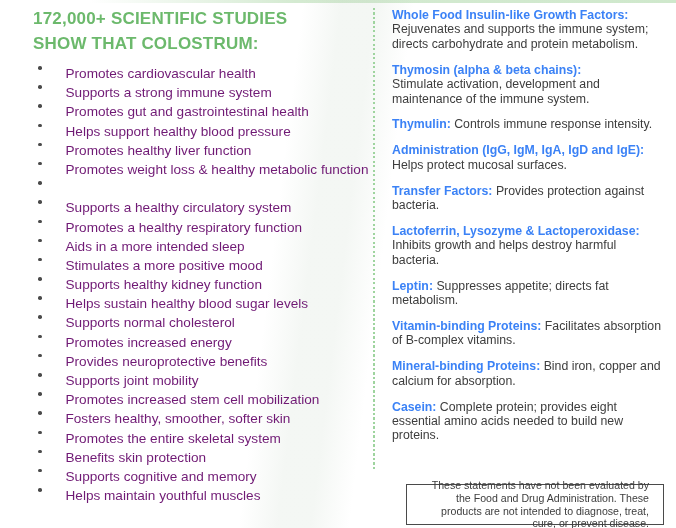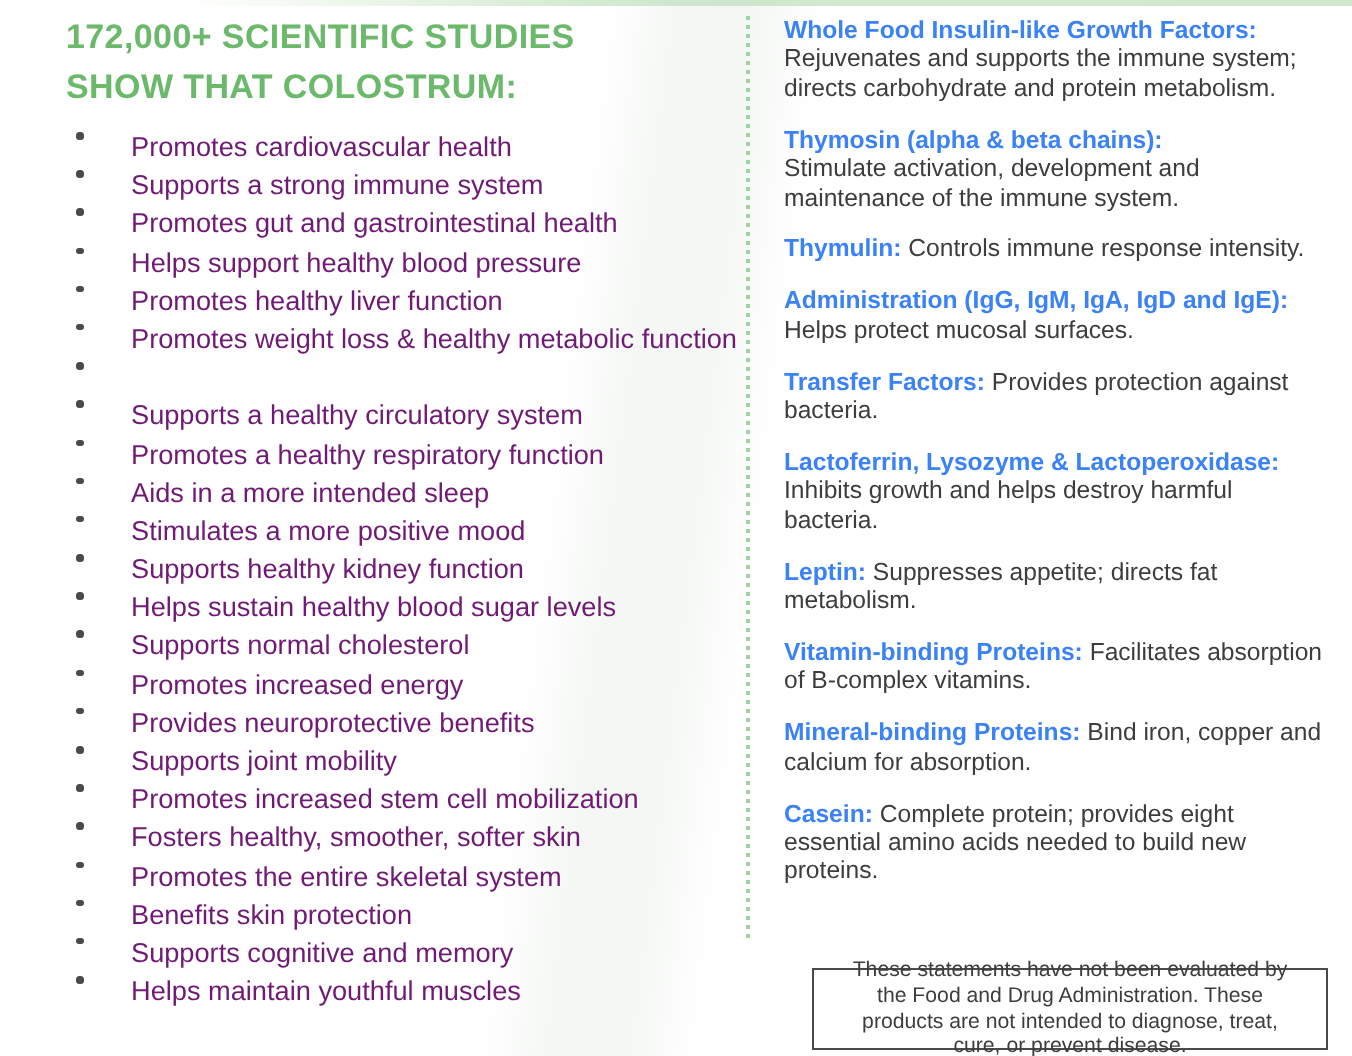--- a/index.html
+++ b/index.html
@@ -60,21 +60,21 @@
     margin-bottom:11.5px;
   }
   .clabel{color:#3b82f6;font-weight:bold;}
   .component.stacked .clabel{display:block;}
   .disclaimer{
     position:absolute;left:406px;top:484px;width:258px;height:41px;
     box-sizing:border-box;
     border:1px solid #4a4a4a;
     padding:3px 14px;
     display:flex;align-items:center;justify-content:center;
-    text-align:center;
+    text-align:right;
     font-size:10.6px;line-height:12.8px;
     color:#3d3d3d;
     background:#ffffff;
   }
 </style>
 </head>
 <body>
 
 <div class="page">
   <div class="top-strip"></div>

